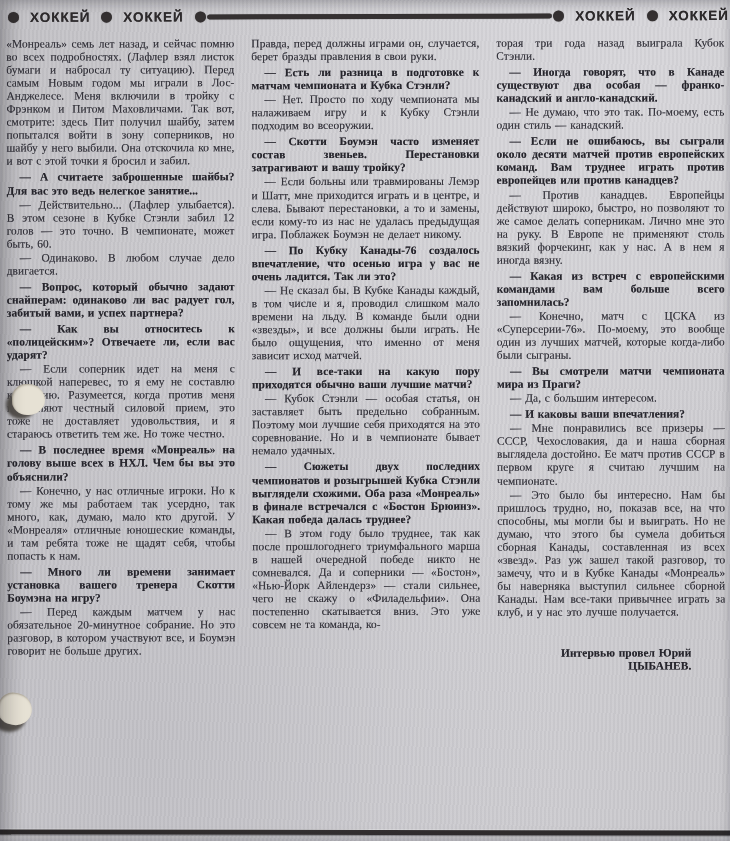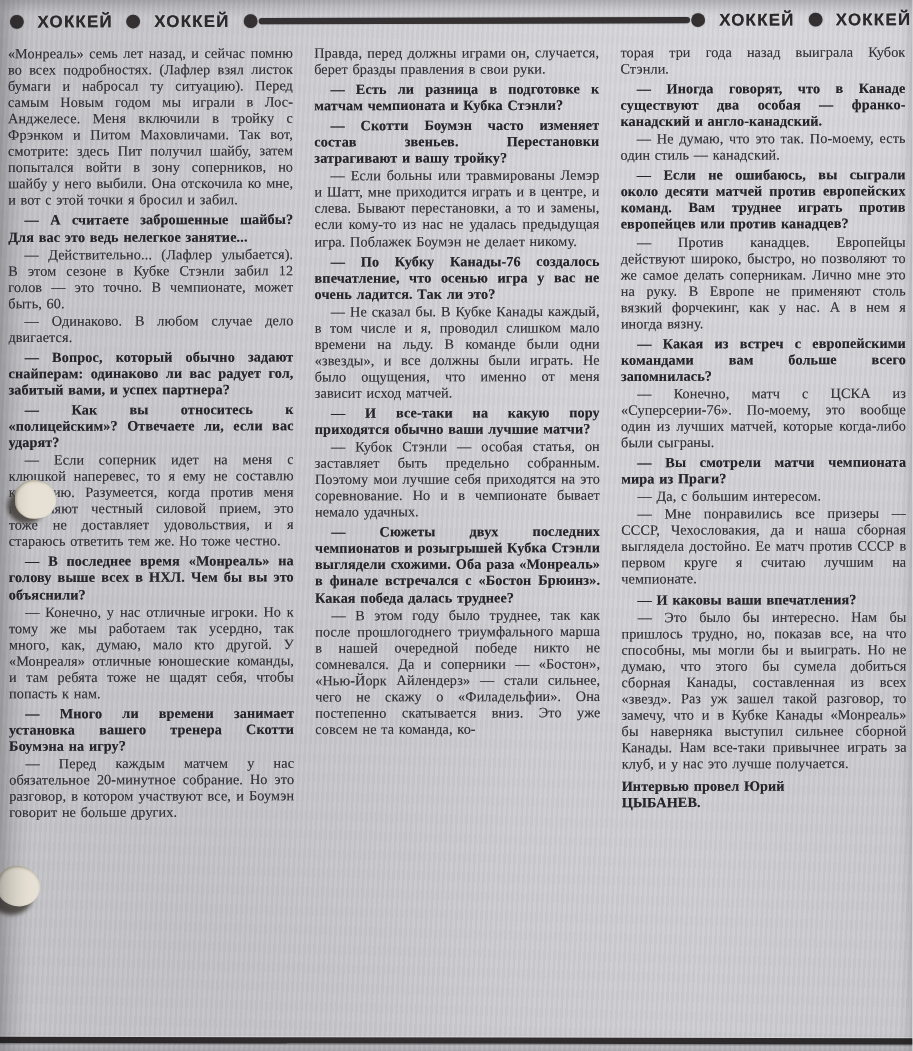--- a/index.html
+++ b/index.html
@@ -47,22 +47,22 @@
   }
   .col + .col{margin-left:17px;}
   .para{
     margin:0;text-indent:13px;text-align:justify;
     word-spacing:.8px;letter-spacing:.08px;
   }
   .para.opening{text-indent:0;}
   .para.question{font-weight:700;color:#26252c;margin-top:3px;}
   .para.answer{margin-top:1px;}
   .para.credit{
-    font-weight:700;color:#26252c;margin-top:5px;
-    text-align:left;padding-right:34px;text-indent:0;white-space:pre-line;
+    font-weight:700;color:#26252c;margin-top:28px;
+    text-align:right;padding-right:34px;text-indent:0;white-space:pre-line;
   }
   
   .hole{position:absolute;z-index:5;}
   .hole .shadow{
     position:absolute;border-radius:50%;background:#56524e;filter:blur(1.5px);
   }
   .hole .gap{
     position:absolute;border-radius:46% 54% 52% 48%;background:#e6e1d4;
     box-shadow:inset 1px 1px 2px rgba(120,112,95,.55);
   }
@@ -106,41 +106,42 @@
       <p class="para question">— Как вы относитесь к «полицейским»? Отвечаете ли, если вас ударят?</p>
       <p class="para answer">— Если соперник идет на меня с клюшкой наперевес, то я ему не составлю компанию. Разумеется, когда против меня применяют честный силовой прием, это тоже не доставляет удовольствия, и я стараюсь ответить тем же. Но тоже честно.</p>
       <p class="para question">— В последнее время «Монреаль» на голову выше всех в НХЛ. Чем бы вы это объяснили?</p>
       <p class="para answer">— Конечно, у нас отличные игроки. Но к тому же мы работаем так усердно, так много, как, думаю, мало кто другой. У «Монреаля» отличные юношеские команды, и там ребята тоже не щадят себя, чтобы попасть к нам.</p>
       <p class="para question">— Много ли времени занимает установка вашего тренера Скотти Боумэна на игру?</p>
       <p class="para answer">— Перед каждым матчем у нас обязательное 20-минутное собрание. Но это разговор, в котором участвуют все, и Боумэн говорит не больше других.</p>
     </div>
   <div class="col">
       <p class="para opening">Правда, перед должны играми он, случается, берет бразды правления в свои руки.</p>
       <p class="para question">— Есть ли разница в подготовке к матчам чемпионата и Кубка Стэнли?</p>
+      <p class="para answer">— Нет. Просто по ходу чемпионата мы налаживаем игру и к Кубку Стэнли подходим во всеоружии.</p>
       <p class="para question">— Скотти Боумэн часто изменяет состав звеньев. Перестановки затрагивают и вашу тройку?</p>
       <p class="para answer">— Если больны или травмированы Лемэр и Шатт, мне приходится играть и в центре, и слева. Бывают перестановки, а то и замены, если кому-то из нас не удалась предыдущая игра. Поблажек Боумэн не делает никому.</p>
       <p class="para question">— По Кубку Канады-76 создалось впечатление, что осенью игра у вас не очень ладится. Так ли это?</p>
       <p class="para answer">— Не сказал бы. В Кубке Канады каждый, в том числе и я, проводил слишком мало времени на льду. В команде были одни «звезды», и все должны были играть. Не было ощущения, что именно от меня зависит исход матчей.</p>
       <p class="para question">— И все-таки на какую пору приходятся обычно ваши лучшие матчи?</p>
       <p class="para answer">— Кубок Стэнли — особая статья, он заставляет быть предельно собранным. Поэтому мои лучшие себя приходятся на это соревнование. Но и в чемпионате бывает немало удачных.</p>
       <p class="para question">— Сюжеты двух последних чемпионатов и розыгрышей Кубка Стэнли выглядели схожими. Оба раза «Монреаль» в финале встречался с «Бостон Брюинз». Какая победа далась труднее?</p>
       <p class="para answer">— В этом году было труднее, так как после прошлогоднего триумфального марша в нашей очередной победе никто не сомневался. Да и соперники — «Бостон», «Нью-Йорк Айлендерз» — стали сильнее, чего не скажу о «Филадельфии». Она постепенно скатывается вниз. Это уже совсем не та команда, ко-</p>
     </div>
   <div class="col">
       <p class="para opening">торая три года назад выиграла Кубок Стэнли.</p>
       <p class="para question">— Иногда говорят, что в Канаде существуют два особая — франко-канадский и англо-канадский.</p>
       <p class="para answer">— Не думаю, что это так. По-моему, есть один стиль — канадский.</p>
       <p class="para question">— Если не ошибаюсь, вы сыграли около десяти матчей против европейских команд. Вам труднее играть против европейцев или против канадцев?</p>
       <p class="para answer">— Против канадцев. Европейцы действуют широко, быстро, но позволяют то же самое делать соперникам. Лично мне это на руку. В Европе не применяют столь вязкий форчекинг, как у нас. А в нем я иногда вязну.</p>
       <p class="para question">— Какая из встреч с европейскими командами вам больше всего запомнилась?</p>
       <p class="para answer">— Конечно, матч с ЦСКА из «Суперсерии-76». По-моему, это вообще один из лучших матчей, которые когда-либо были сыграны.</p>
       <p class="para question">— Вы смотрели матчи чемпионата мира из Праги?</p>
       <p class="para answer">— Да, с большим интересом.</p>
+      <p class="para question">— И каковы ваши впечатления?</p>
       <p class="para answer">— Мне понравились все призеры — СССР, Чехословакия, да и наша сборная выглядела достойно. Ее матч против СССР в первом круге я считаю лучшим на чемпионате.</p>
-      <p class="para question">— И каковы ваши впечатления?</p>
       <p class="para answer">— Это было бы интересно. Нам бы пришлось трудно, но, показав все, на что способны, мы могли бы и выиграть. Но не думаю, что этого бы сумела добиться сборная Канады, составленная из всех «звезд». Раз уж зашел такой разговор, то замечу, что и в Кубке Канады «Монреаль» бы наверняка выступил сильнее сборной Канады. Нам все-таки привычнее играть за клуб, и у нас это лучше получается.</p>
       <p class="para credit">Интервью провел Юрий
 ЦЫБАНЕВ.</p>
     </div>
 </div>
 
 <div class="hole hole1">
   <span class="shadow"></span>
   <span class="gap"></span>
 </div>

